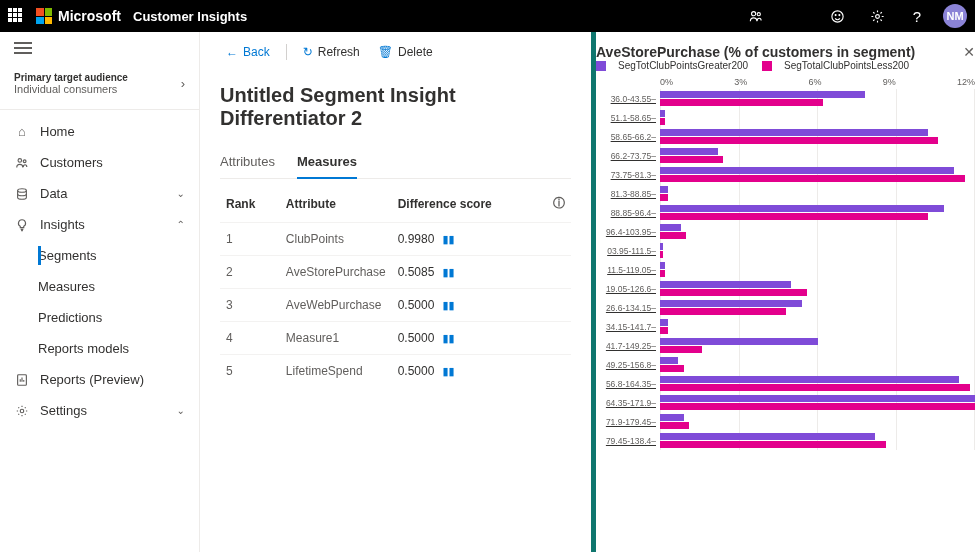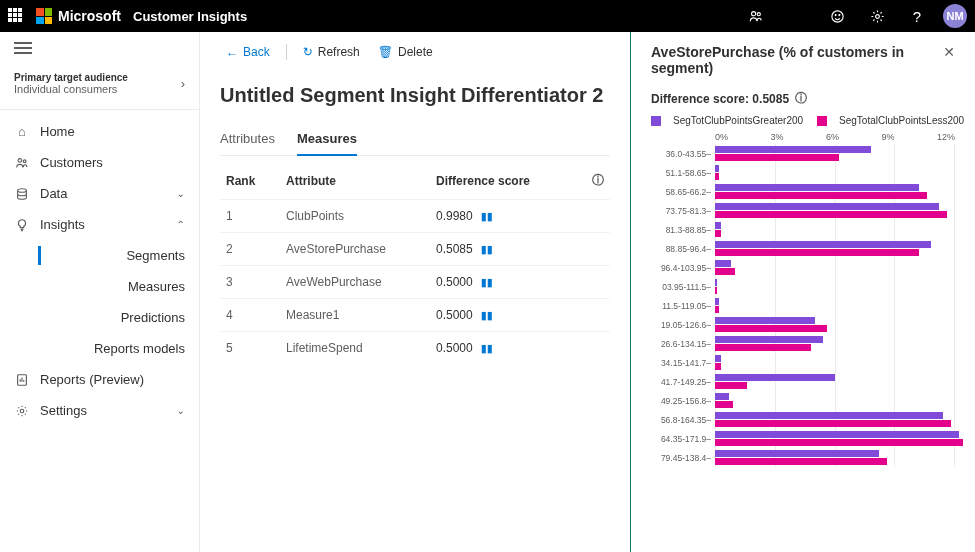--- a/index.html
+++ b/index.html
@@ -26,21 +26,21 @@
   .hamburger-lines { width:18px; display:flex; flex-direction:column; gap:3px; }
   .hamburger-lines span { height:2px; background:#605e5c; }
   .audience { padding: 8px 14px 14px; border-bottom:1px solid #edebe9; display:flex; align-items:center; justify-content:space-between; cursor:pointer;}
   .audience-title { font-size:10px; font-weight:600; }
   .audience-sub { font-size:11px; color:#605e5c; }
   .nav { padding: 6px 0; }
   .nav-item { display:flex; align-items:center; gap:10px; padding:8px 14px; cursor:pointer; position:relative; }
   .nav-item.active::before { content:""; position:absolute; left:0; top:6px; bottom:6px; width:3px; background:#0078d4; }
   .nav-item .chev { margin-left:auto; font-size:10px; color:#605e5c; }
   .nav-sub { padding-left: 38px; }
-  .nav-sub .nav-item { padding-left:0;justify-content:flex-end; }
+  .nav-sub .nav-item { padding-left:0; }
   .nav-icon { width:16px; display:flex; justify-content:center; color:#605e5c; }
   
   
   .main { flex:1; display:flex; }
   .content { flex:1; padding:0 20px; overflow:hidden; }
   .cmdbar { display:flex; align-items:center; gap:6px; height:40px; }
   .cmd { display:flex; align-items:center; gap:5px; padding:4px 6px; cursor:pointer; font-size:12px; color:#323130;}
   .cmd.back { color:#0078d4; }
   .divider { width:1px; height:16px; background:#d2d0ce; margin:0 4px;}
   .page-title { font-size:20px; font-weight:600; margin: 12px 0 18px; }
@@ -48,31 +48,31 @@
   .tab { padding:6px 0 8px; cursor:pointer; font-size:13px; color:#605e5c; }
   .tab.active { color:#323130; font-weight:600; border-bottom:2px solid #0078d4; margin-bottom:-1px;}
   table { width:100%; border-collapse:collapse; margin-top:6px; }
   th { text-align:left; font-weight:600; font-size:12px; padding:10px 6px; color:#323130;}
   td { padding:9px 6px; font-size:12px; color:#605e5c; border-top:1px solid #f3f2f1;}
   .score-cell { display:flex; align-items:center; gap:8px; color:#323130;}
   .icon-chart { color:#0078d4; cursor:pointer; font-size:11px;}
   .info-icon { color:#605e5c; cursor:pointer; }
   
   
-  .panel { width:345px; border-left:1px solid #0f766e; padding:12px 20px; overflow:hidden; }
+  .panel { width:384px; border-left:5px solid #0f766e; padding:12px 0; overflow:hidden; }
   .panel-head { display:flex; align-items:flex-start; justify-content:space-between; }
   .panel-title { font-size:14px; font-weight:600; }
   .panel-close { cursor:pointer; color:#605e5c; font-size:14px;}
   .panel-sub { font-size:12px; font-weight:600; margin:14px 0 8px; display:flex; align-items:center; gap:6px;}
   .legend { display:flex; gap:14px; font-size:10px; margin-bottom:6px;}
   .legend-item { display:flex; align-items:center; gap:12px;justify-content:space-between;}
   .swatch { width:10px; height:10px; }
   .chart { position:relative; }
   .axis { display:flex; font-size:9px; color:#605e5c; margin-left:64px; justify-content:space-between; padding-bottom:2px;}
-  .chart-body { position:relative; }
+  .chart-body { position:relative;text-decoration:underline; }
   .tick-lines { position:absolute; left:64px; right:0; top:0; bottom:0; display:flex; justify-content:space-between; pointer-events:none;}
   .tick-lines span { width:1px; background:#edebe9; }
   .row { display:flex; align-items:center; height:19px; }
   .row-label { width:64px; font-size:8.5px; color:#605e5c; text-align:right; padding-right:4px; white-space:nowrap;}
   .bars { flex:1; display:flex; flex-direction:column; gap:1px; position:relative;}
   .bar { height:7px; }
   .bar.a { background:#7f4bd8; }
   .bar.b { background:#e3008c; }
 </style>
 </head>
@@ -290,24 +290,20 @@
             </tr>
           </tbody>
       </table>
     </div>
 
     <div class="panel">
       <div class="panel-head">
         <div class="panel-title">AveStorePurchase (% of customers in segment)</div>
         <div class="panel-close">✕</div>
       </div>
-      <div class="panel-sub">
-          <span>Difference score: 0.5085</span>
-          <span class="info-icon">ⓘ</span>
-        </div>
       <div class="legend">
         <div class="legend-item">
             <span class="swatch" style="background:#7f4bd8"></span>
             <span>SegTotClubPointsGreater200</span>
           </div>
         <div class="legend-item">
             <span class="swatch" style="background:#e3008c"></span>
             <span>SegTotalClubPointsLess200</span>
           </div>
       </div>
@@ -342,20 +338,27 @@
               </div>
             </div>
             <div class="row">
               <div class="row-label">58.65-66.2–</div>
               <div class="bars">
                 <div class="bar a" style="width:85%"></div>
                 <div class="bar b" style="width:88.33333333333333%"></div>
               </div>
             </div>
             <div class="row">
+              <div class="row-label">66.2-73.75–</div>
+              <div class="bars">
+                <div class="bar a" style="width:18.333333333333336%"></div>
+                <div class="bar b" style="width:20%"></div>
+              </div>
+            </div>
+            <div class="row">
               <div class="row-label">73.75-81.3–</div>
               <div class="bars">
                 <div class="bar a" style="width:93.33333333333333%"></div>
                 <div class="bar b" style="width:96.66666666666667%"></div>
               </div>
             </div>
             <div class="row">
               <div class="row-label">81.3-88.85–</div>
               <div class="bars">
                 <div class="bar a" style="width:2.5%"></div>
@@ -433,20 +436,27 @@
               </div>
             </div>
             <div class="row">
               <div class="row-label">64.35-171.9–</div>
               <div class="bars">
                 <div class="bar a" style="width:101.66666666666666%"></div>
                 <div class="bar b" style="width:103.33333333333334%"></div>
               </div>
             </div>
             <div class="row">
+              <div class="row-label">71.9-179.45–</div>
+              <div class="bars">
+                <div class="bar a" style="width:7.5%"></div>
+                <div class="bar b" style="width:9.166666666666668%"></div>
+              </div>
+            </div>
+            <div class="row">
               <div class="row-label">79.45-138.4–</div>
               <div class="bars">
                 <div class="bar a" style="width:68.33333333333333%"></div>
                 <div class="bar b" style="width:71.66666666666667%"></div>
               </div>
             </div>
           </div>
       </div>
     </div>
   </div>

